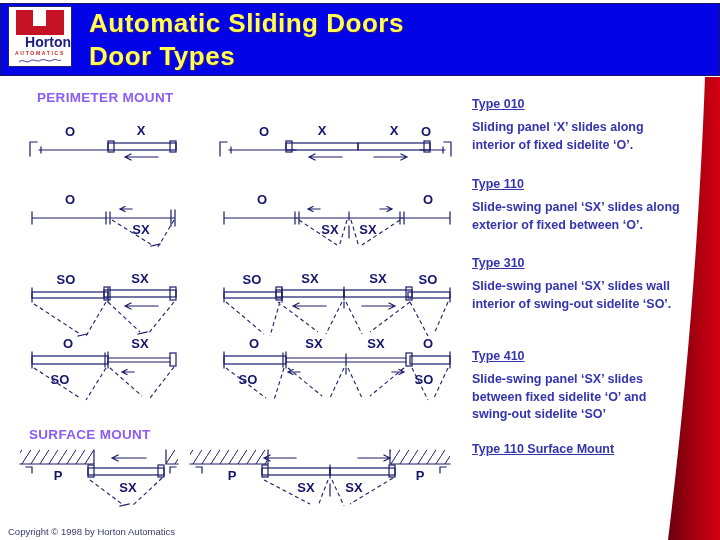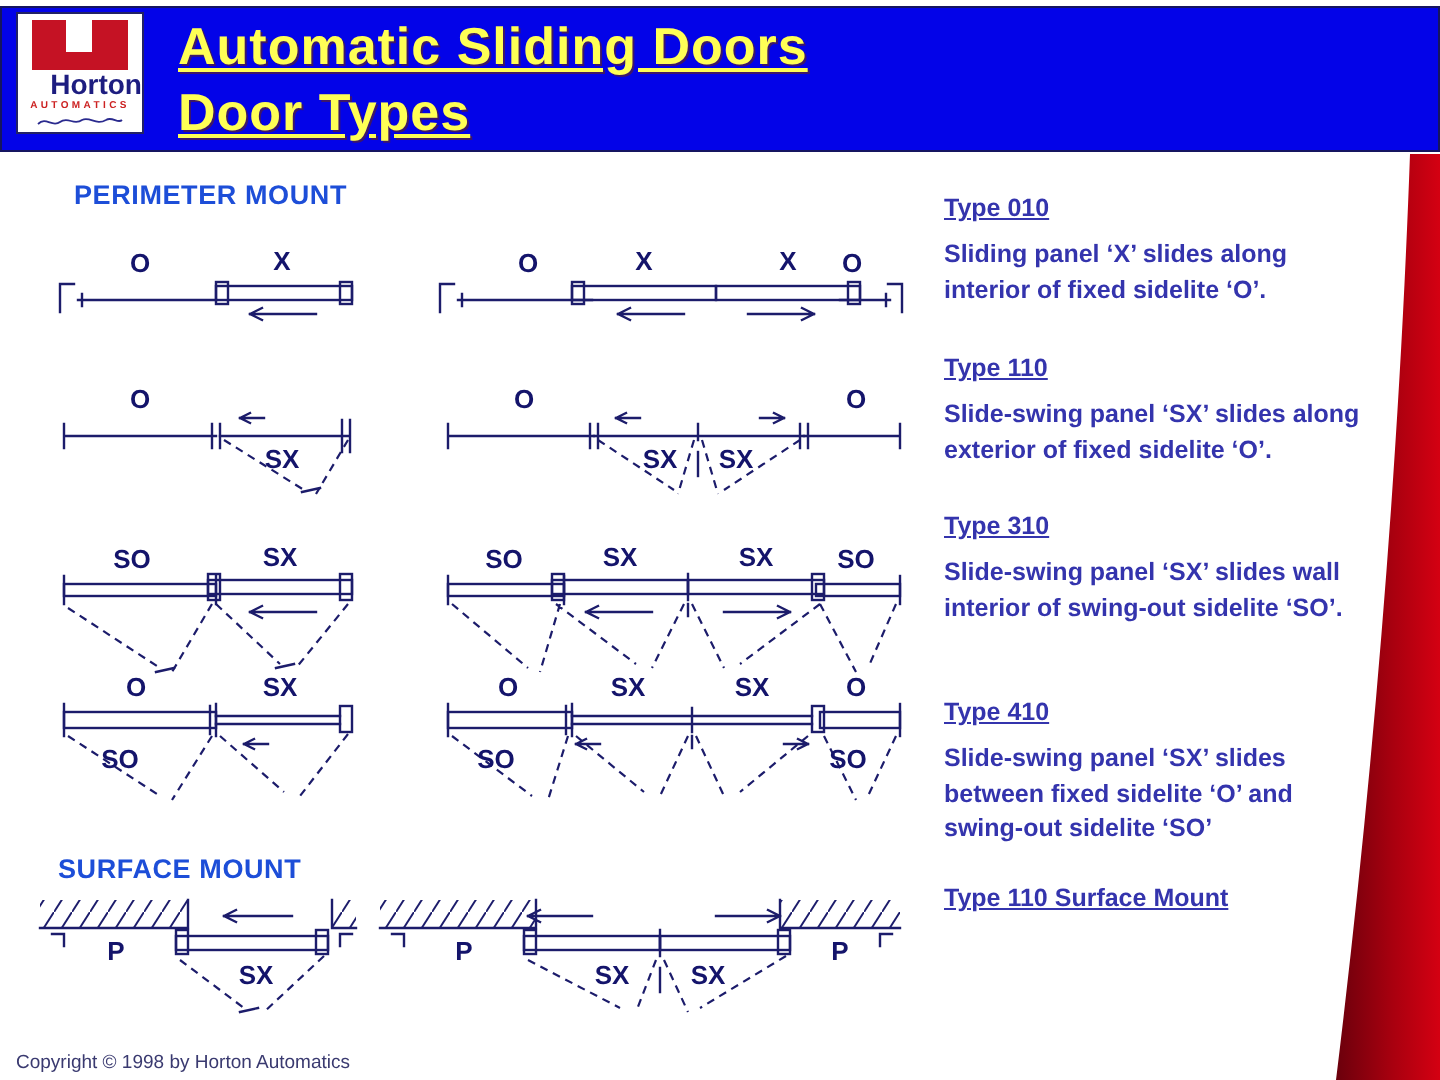--- a/index.html
+++ b/index.html
@@ -4,36 +4,36 @@
 <style>
   html,body { margin:0; padding:0; background:#888; }
   .slide { position:relative; width:720px; height:540px; background:#ffffff; overflow:hidden;
            font-family:"Liberation Sans", sans-serif; margin:0 auto; }
 
   
   .header { position:absolute; left:0; top:3px; width:720px; height:73px;
             background:#0303e8; border:1px solid #151560; box-sizing:border-box; }
   .header-title { position:absolute; left:88px; top:3px; color:#ffff55; font-size:26px;
                   font-weight:bold; line-height:33px; letter-spacing:.5px;
-                  text-shadow:1px 1px 0 rgba(110,40,0,.55); white-space:pre-line;text-decoration:underline; }
+                  text-shadow:1px 1px 0 rgba(110,40,0,.55); white-space:pre-line; }
 
   
   .logo { position:absolute; left:8px; top:6px; width:64px; height:61px; background:#ffffff;
           border:1px solid #222266; box-sizing:border-box; }
   .logo-mark { position:relative; margin:3px auto 0; width:48px; height:25px; background:#c51224; }
   .logo-notch { position:absolute; left:17px; top:0; width:13px; height:16px; background:#ffffff; }
   .logo-name { text-align:right; color:#1d1d80; font-weight:bold; font-size:14px; line-height:15px; }
   .logo-sub  { text-align:center; color:#cc2222; font-size:5px; font-weight:bold; letter-spacing:1.7px; }
   .logo-script { display:block; margin:1px auto 0; }
 
   
   .swoosh { position:absolute; right:0; top:77px; width:56px; height:463px; }
 
   
-  .section-heading { position:absolute; color:#1d4ed8; font-weight:bold; font-size:13.5px; letter-spacing:.3px; }
+  .section-heading { position:absolute; color:#8b5cf6; font-weight:bold; font-size:13.5px; letter-spacing:.3px; }
   .copyright { position:absolute; left:8px; top:526px; color:#3a3a70; font-size:9.5px; }
 
   
   .type-block { position:absolute; left:472px; width:208px; color:#3434ad;
                 font-size:12.5px; font-weight:bold; line-height:1.42; }
   .type-title { text-decoration:underline; margin-bottom:5px; }
 
   
   .rowsvg { position:absolute; }
   .dln { stroke:#1c1c6b; stroke-width:1.2; fill:none; stroke-linecap:square; }
@@ -233,21 +233,21 @@
       <text class="lb" x="402" y="38">P</text>
     </g>
   </svg>
 
   <div class="type-block" style="top:96px;">
     <div class="type-title">Type 010</div>
     <div class="type-desc">Sliding panel ‘X’ slides along interior of fixed sidelite ‘O’.</div>
   </div>
   <div class="type-block" style="top:176px;">
     <div class="type-title">Type 110</div>
-    <div class="type-desc">Slide-swing panel ‘SX’ slides along exterior of fixed sidelite ‘O’.</div>
+    <div class="type-desc">Slide-swing panel ‘SX’ slides along exterior of fixed between ‘O’.</div>
   </div>
   <div class="type-block" style="top:255px;">
     <div class="type-title">Type 310</div>
     <div class="type-desc">Slide-swing panel ‘SX’ slides wall interior of swing-out sidelite ‘SO’.</div>
   </div>
   <div class="type-block" style="top:348px;">
     <div class="type-title">Type 410</div>
     <div class="type-desc">Slide-swing panel ‘SX’ slides between fixed sidelite ‘O’ and swing-out sidelite ‘SO’</div>
   </div>
   <div class="type-block" style="top:441px;">

